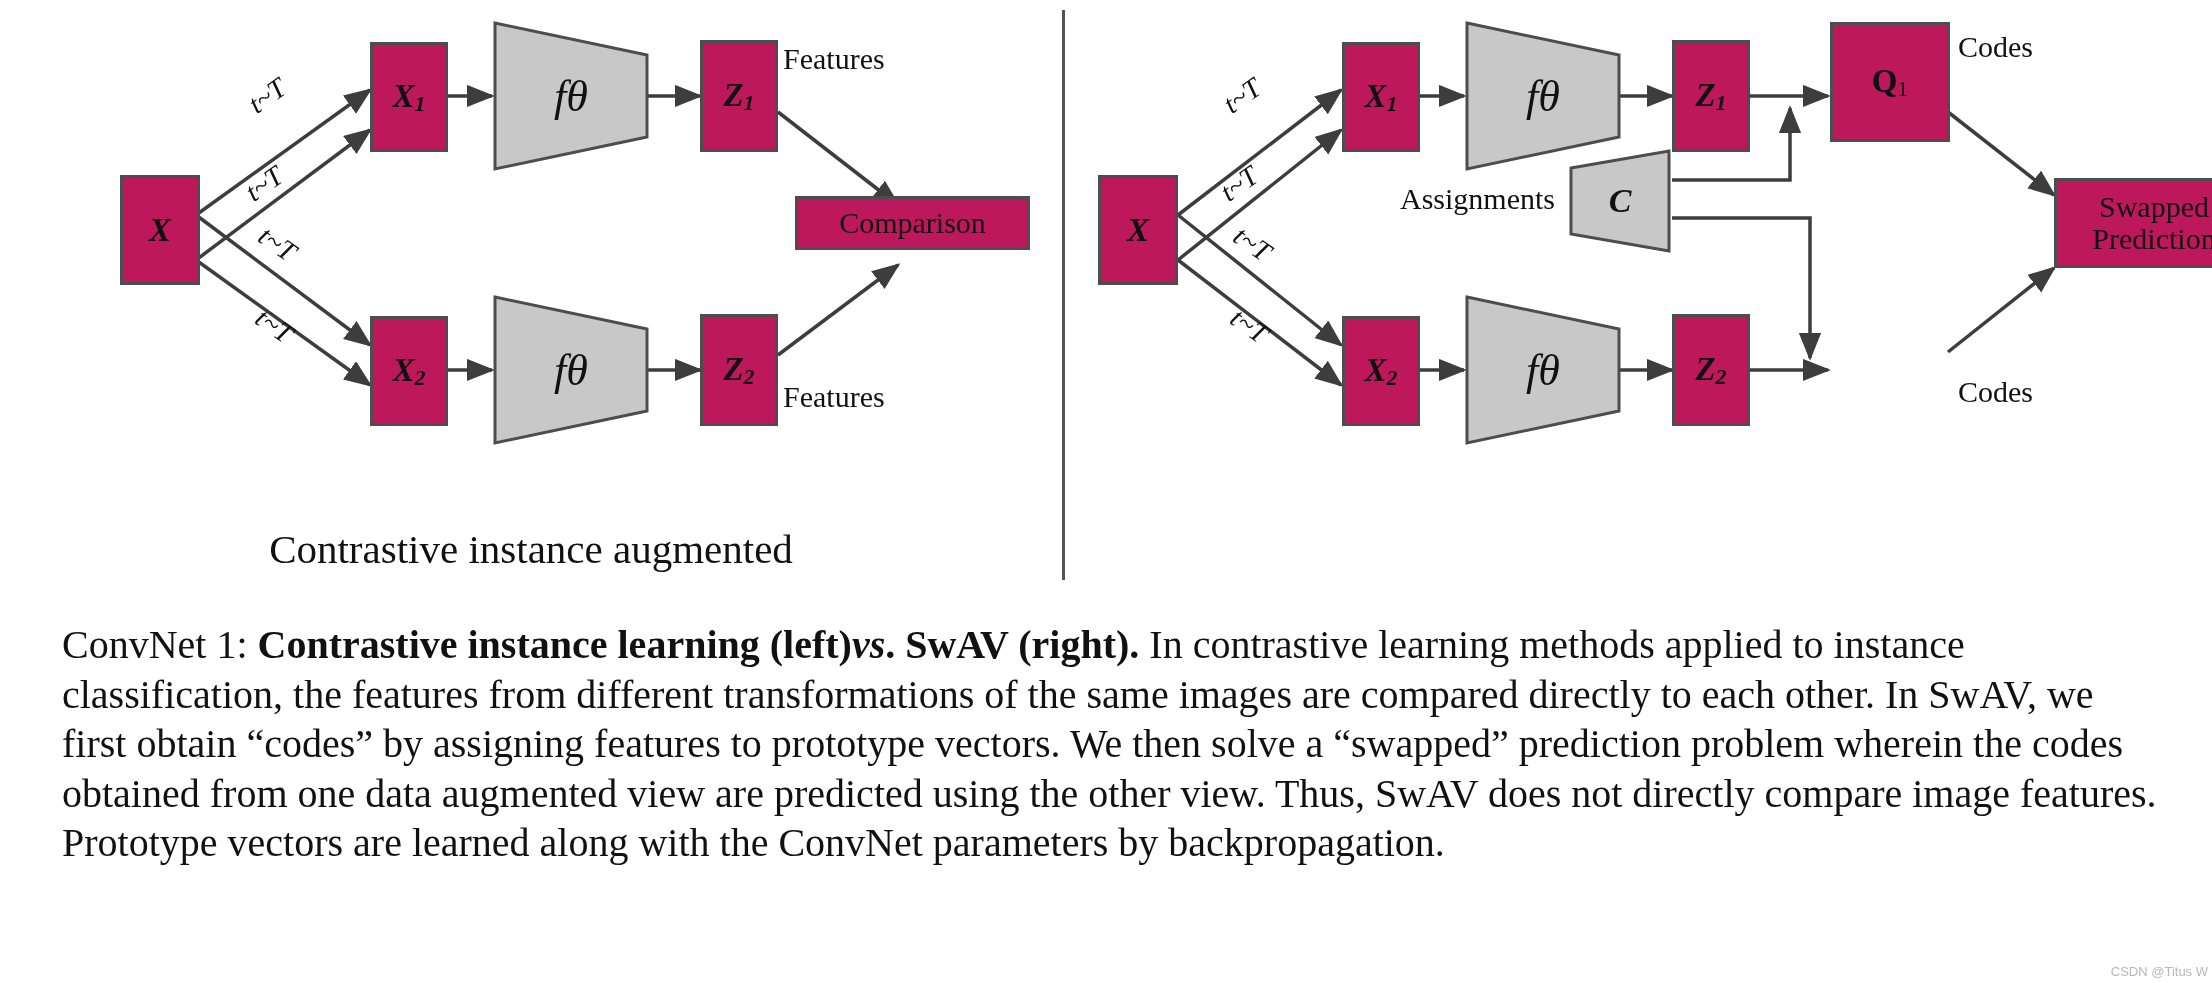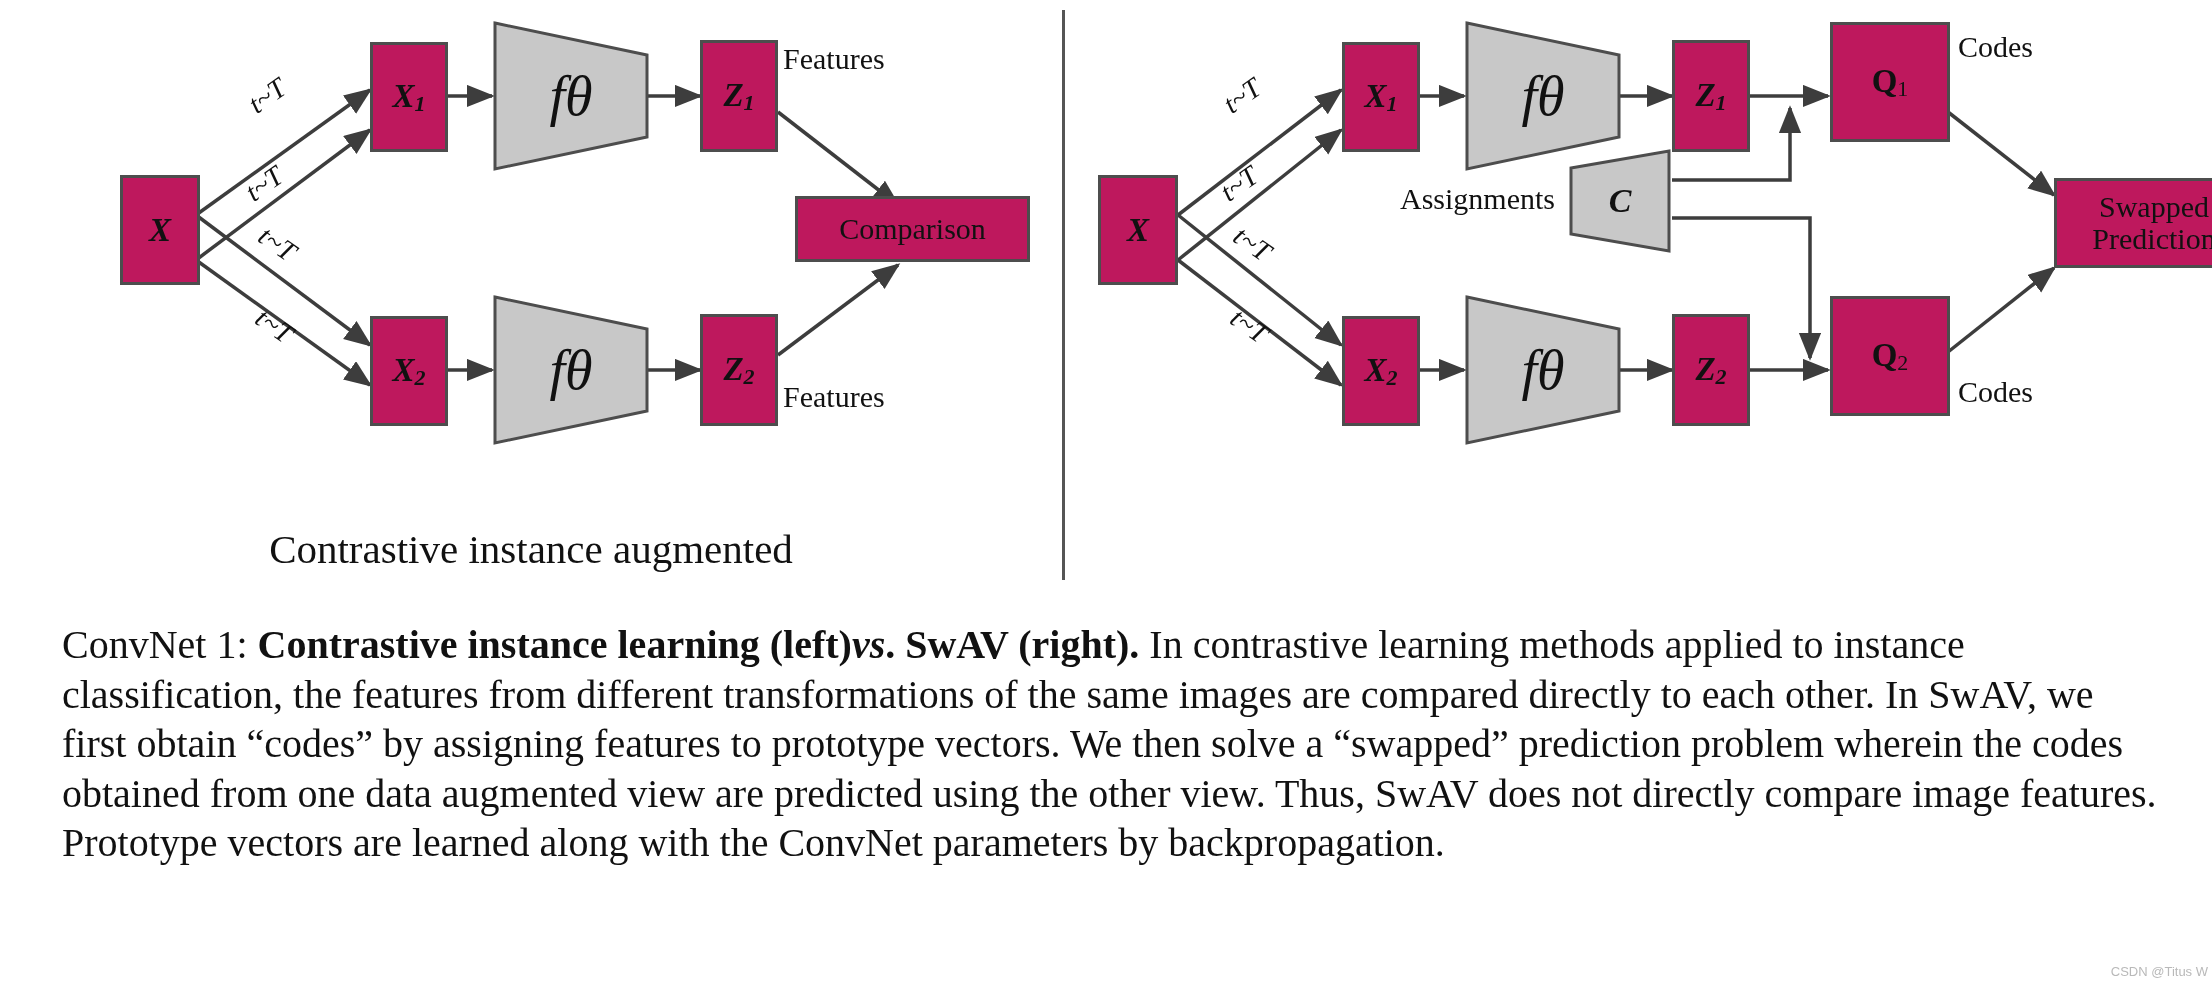--- a/index.html
+++ b/index.html
@@ -93,21 +93,21 @@
     position: absolute;
   }
   .encoder svg { display: block; }
   .encoder .enc-label {
     position: absolute;
     left: 0; top: 0;
     width: 100%; height: 100%;
     display: flex;
     align-items: center;
     justify-content: center;
-    font-size: 56px;
+    font-size: 44px;
     font-style: italic;
     font-family: "Liberation Serif", serif;
     color: #111;
     pointer-events: none;
   }
   
   .proto {
     position: absolute;
   }
   .proto .proto-label {
@@ -236,21 +236,21 @@
       </div>
 
       <div class="box var-box" style="left:700px; top:40px; width:78px; height:112px;">
         <span><span>Z</span><span class="sub">1</span></span>
       </div>
 
       <div class="box var-box" style="left:700px; top:314px; width:78px; height:112px;">
         <span><span>Z</span><span class="sub">2</span></span>
       </div>
 
-      <div class="box text-box" style="left:795px; top:196px; width:235px; height:66px;">
+      <div class="box text-box" style="left:795px; top:196px; width:235px; height:54px;">
         <span>Comparison</span>
       </div>
 
       <div class="aug-label" style="left:248px; top:80px; transform:rotate(-35deg);">t~T</div>
       <div class="aug-label" style="left:245px; top:168px; transform:rotate(-35deg);">t~T</div>
       <div class="aug-label" style="left:258px; top:228px; transform:rotate(35deg);">t~T</div>
       <div class="aug-label" style="left:255px; top:310px; transform:rotate(35deg);">t~T</div>
 
       <div class="small-label" style="left:783px; top:42px;">Features</div>
       <div class="small-label" style="left:783px; top:380px;">Features</div>
@@ -323,23 +323,20 @@
       <div class="box var-box" style="left:604px; top:40px; width:78px; height:112px;">
         <span><span>Z</span><span class="sub">1</span></span>
       </div>
       <div class="box var-box" style="left:604px; top:314px; width:78px; height:112px;">
         <span><span>Z</span><span class="sub">2</span></span>
       </div>
 
       <div class="box q-box" style="left:762px; top:22px; width:120px; height:120px;">
         <span><span>Q</span><span class="sub-up">1</span></span>
       </div>
-      <div class="box q-box" style="left:762px; top:296px; width:120px; height:120px;">
-        <span><span>Q</span><span class="sub-up">2</span></span>
-      </div>
 
       <div class="proto" style="left:500px; top:148px; width:104px; height:106px;">
         <svg width="104" height="106" viewBox="0 0 104 106">
           <polygon points="3,20 101,3 101,103 3,86" fill="#c8c8c8" stroke="#4d4d4d" stroke-width="3"></polygon>
         </svg>
         <div class="proto-label">C</div>
       </div>
       <div class="small-label" style="left:332px; top:182px;">Assignments</div>
 
       <div class="box text-box" style="left:986px; top:178px; width:200px; height:90px; white-space:pre-line;">

